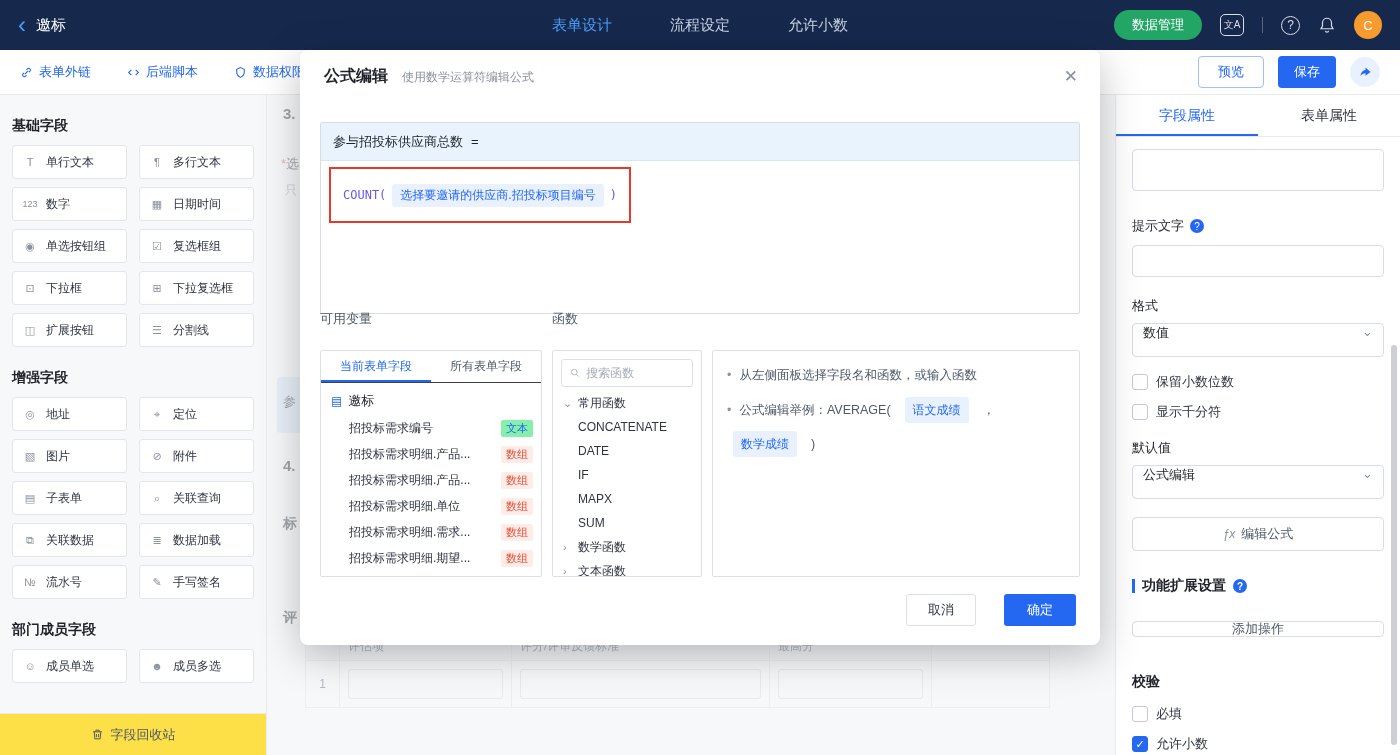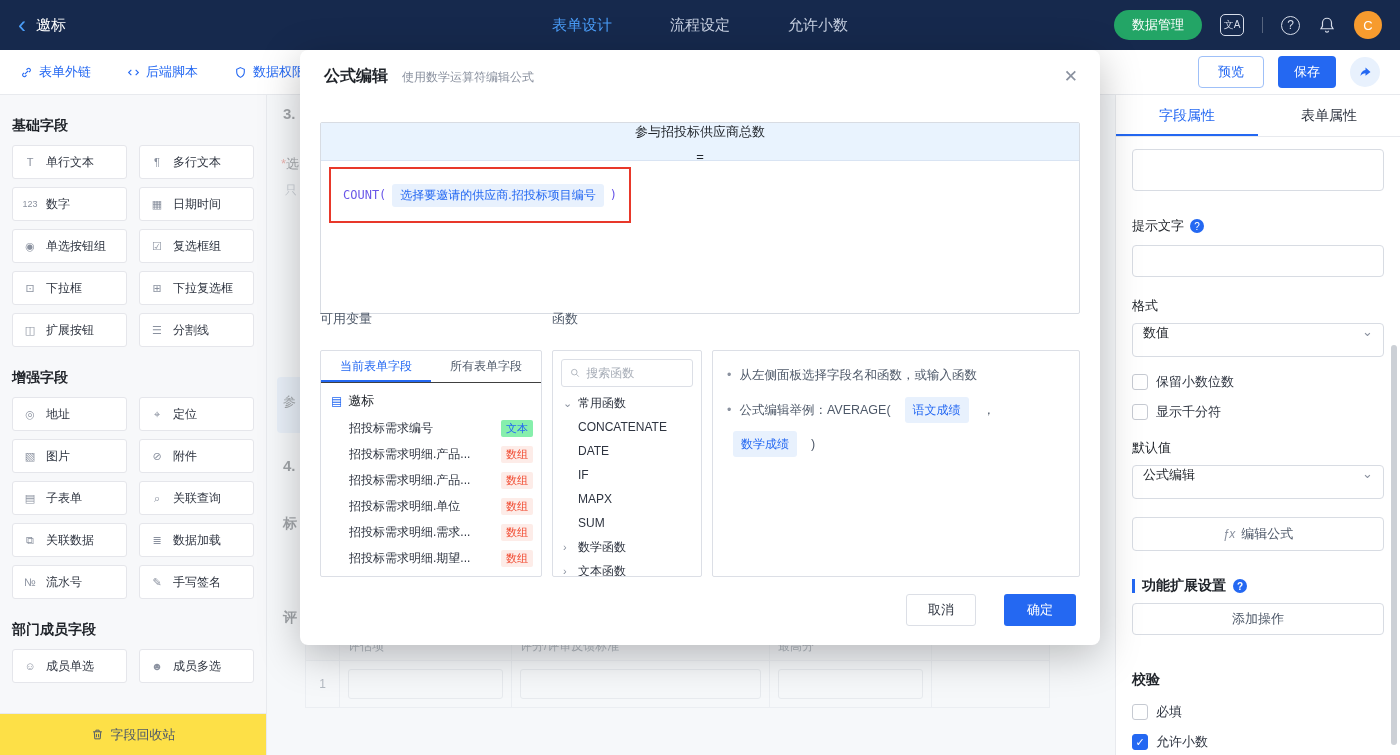--- a/index.html
+++ b/index.html
@@ -69,32 +69,32 @@
   .sel-chev { color:#8a919f; font-size:13px; }
   .p-check { margin-top:16px; display:flex; align-items:center; gap:8px; font-size:13px; color:#2e3440; cursor:pointer; }
   .p-check.sm { margin-top:12px; }
   .p-check.md { margin-top:14px; }
   .cbox { width:16px; height:16px; border:1px solid #c6cad2; border-radius:3px; background:#fff; flex:none; }
   .cbox.checked { background:#2468f2; border-color:#2468f2; color:#fff; font-size:11px; display:flex; align-items:center; justify-content:center; }
   .p-btn { margin-top:18px; height:34px; border:1px solid #d8dce3; border-radius:4px; background:#fff; display:flex; align-items:center; justify-content:center; gap:6px; font-size:13px; color:#4e5969; cursor:pointer; width:100%; }
   .fx-g { color:#8a919f; font-style:italic; font-size:12px; }
   .p-section { margin-top:26px; display:flex; align-items:center; gap:7px; font-weight:bold; font-size:14px; color:#1f2329; }
   .blue-bar { width:3px; height:14px; background:#2468f2; flex:none; }
-  .p-btn2 { margin-top:8px; height:32px; }
+  .p-btn2 { margin-top:26px; height:16px; }
   .p-h { margin-top:36px; font-weight:bold; font-size:14px; color:#1f2329; }
   .pscroll { position:absolute; right:3px; top:250px; width:6px; height:400px; background:#ccd0d6; border-radius:3px; }
 
   
   .modal { position:absolute; left:300px; top:50px; width:800px; height:595px; background:#fff; border-radius:8px; box-shadow:0 10px 40px rgba(0,0,0,.25); z-index:10; }
   .m-head { height:50px; display:flex; align-items:baseline; padding:16px 24px 0; }
   .m-title { font-size:16px; font-weight:bold; color:#1f2329; }
   .m-sub { font-size:12px; color:#8a919f; margin-left:14px; }
   .m-close { position:absolute; top:16px; right:22px; color:#8a919f; font-size:17px; cursor:pointer; }
   .f-box { position:absolute; left:20px; right:20px; top:72px; height:192px; border:1px solid #d8dce3; border-radius:2px; background:#fff; }
-  .f-head { height:38px; background:#e9f3fe; border-bottom:1px solid #d9e4f3; display:flex; align-items:center; gap:8px; padding:0 12px; font-size:13px; color:#1f2329;flex-direction:column; }
+  .f-head { height:38px; background:#e9f3fe; border-bottom:1px solid #d9e4f3; display:flex; align-items:center; gap:8px; padding:0 12px; font-size:13px; color:#1f2329; }
   .f-body { padding:6px 8px; }
   .red-annot { display:inline-flex; align-items:center; border:2px solid #e8382a; height:56px; padding:0 12px; }
   .func-tok { font-family:"DejaVu Sans Mono","Liberation Mono",monospace; font-size:12px; color:#6a57e8; }
   .chip { background:#e8f1fd; color:#2468f2; font-size:12px; padding:3px 8px; border-radius:3px; margin:0 6px; white-space:nowrap; cursor:pointer; }
   .panel-lbl { position:absolute; top:260px; font-size:13px; color:#4e5969; }
   .pl-vars { left:20px; } .pl-funcs { left:252px; }
   .mpanel { position:absolute; top:300px; height:227px; border:1px solid #dcdfe6; border-radius:2px; background:#fff; overflow:hidden; }
   .vars-panel { left:20px; width:222px; }
   .funcs-panel { left:252px; width:150px; }
   .info-panel { left:412px; width:368px; padding:14px 14px; }

